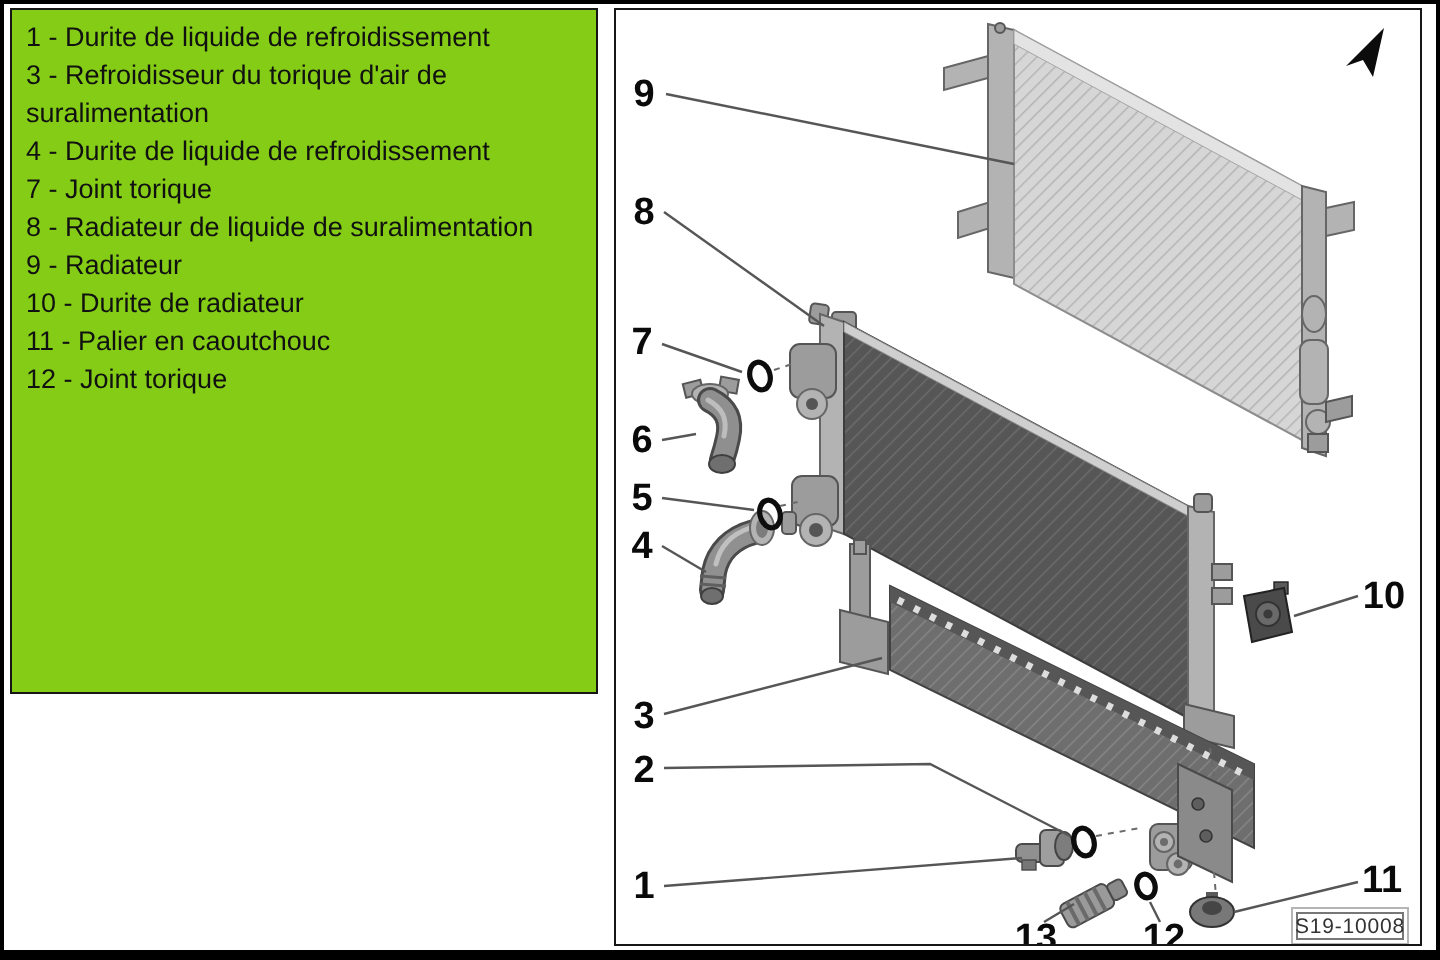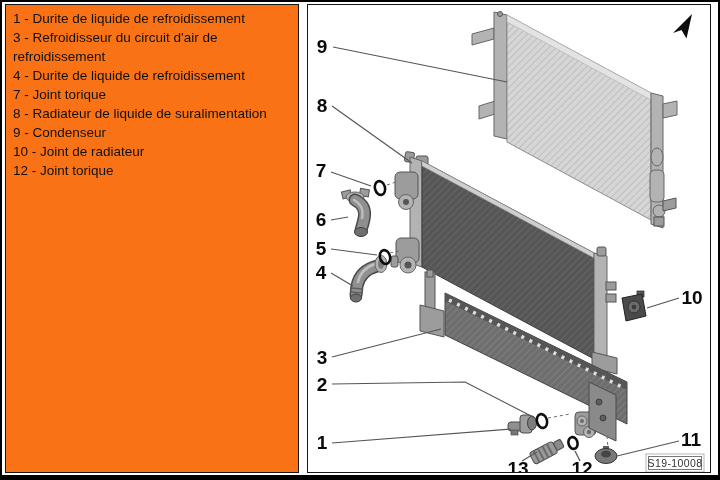--- a/index.html
+++ b/index.html
@@ -2,23 +2,23 @@
 <html><head>
 <meta charset="utf-8">
 <style>
   html,body{margin:0;padding:0;background:#fff;}
   .page{
     position:relative;width:720px;height:480px;box-sizing:border-box;
     background:#fff;border:2px solid #000;border-bottom-width:5px;
     font-family:"Liberation Sans",sans-serif;overflow:hidden;
   }
   .legend-box{
-    position:absolute;left:3px;top:2px;width:294px;height:469px;
+    position:absolute;left:3px;top:2px;width:294px;height:343px;
     box-sizing:border-box;border:1px solid #161616;
-    padding:4px 4px 4px 7px;background:#f97316;
+    padding:4px 4px 4px 7px;background:#84cc16;
   }
   .lg-row{font-size:13.5px;line-height:19px;color:#111;}
   .lg-row span{white-space:pre-wrap;}
   .diagram-box{
     position:absolute;left:305px;top:2px;width:404px;height:469px;
     box-sizing:border-box;border:1px solid #161616;background:#fff;
   }
   .diagram-box svg{display:block;}
   .co{font-family:"Liberation Sans",sans-serif;font-weight:bold;font-size:19px;fill:#0a0a0a;}
   .fc{font-family:"Liberation Sans",sans-serif;font-size:10.5px;fill:#333;letter-spacing:.4px;}
@@ -28,26 +28,27 @@
   .mtl{fill:#b3b3b3;stroke:#666;stroke-width:1;}
   .mtl2{fill:#9c9c9c;stroke:#555;stroke-width:1;}
 </style>
 </head>
 <body>
 
 <div class="page">
 
   <div class="legend-box">
     <div class="lg-row"><span>1</span><span> - </span><span>Durite de liquide de refroidissement</span></div>
-    <div class="lg-row"><span>3</span><span> - </span><span>Refroidisseur du circuit d'air de refroidissement</span></div>
+    <div class="lg-row"><span>3</span><span> - </span><span>Refroidisseur du torique d'air de suralimentation</span></div>
     <div class="lg-row"><span>4</span><span> - </span><span>Durite de liquide de refroidissement</span></div>
     <div class="lg-row"><span>7</span><span> - </span><span>Joint torique</span></div>
     <div class="lg-row"><span>8</span><span> - </span><span>Radiateur de liquide de suralimentation</span></div>
-    <div class="lg-row"><span>9</span><span> - </span><span>Condenseur</span></div>
-    <div class="lg-row"><span>10</span><span> - </span><span>Joint de radiateur</span></div>
+    <div class="lg-row"><span>9</span><span> - </span><span>Radiateur</span></div>
+    <div class="lg-row"><span>10</span><span> - </span><span>Durite de radiateur</span></div>
+    <div class="lg-row"><span>11</span><span> - </span><span>Palier en caoutchouc</span></div>
     <div class="lg-row"><span>12</span><span> - </span><span>Joint torique</span></div>
   </div>
 
   <div class="diagram-box">
     <svg width="402" height="467" viewBox="0 0 402 467">
       <defs>
         <pattern id="hL" width="5" height="5" patternUnits="userSpaceOnUse" patternTransform="rotate(45)">
           <rect width="5" height="5" fill="#d6d6d6"></rect>
             <line x1="0" y1="0" x2="0" y2="5" stroke="#b2b2b2" stroke-width="1.4"></line>
         </pattern>

